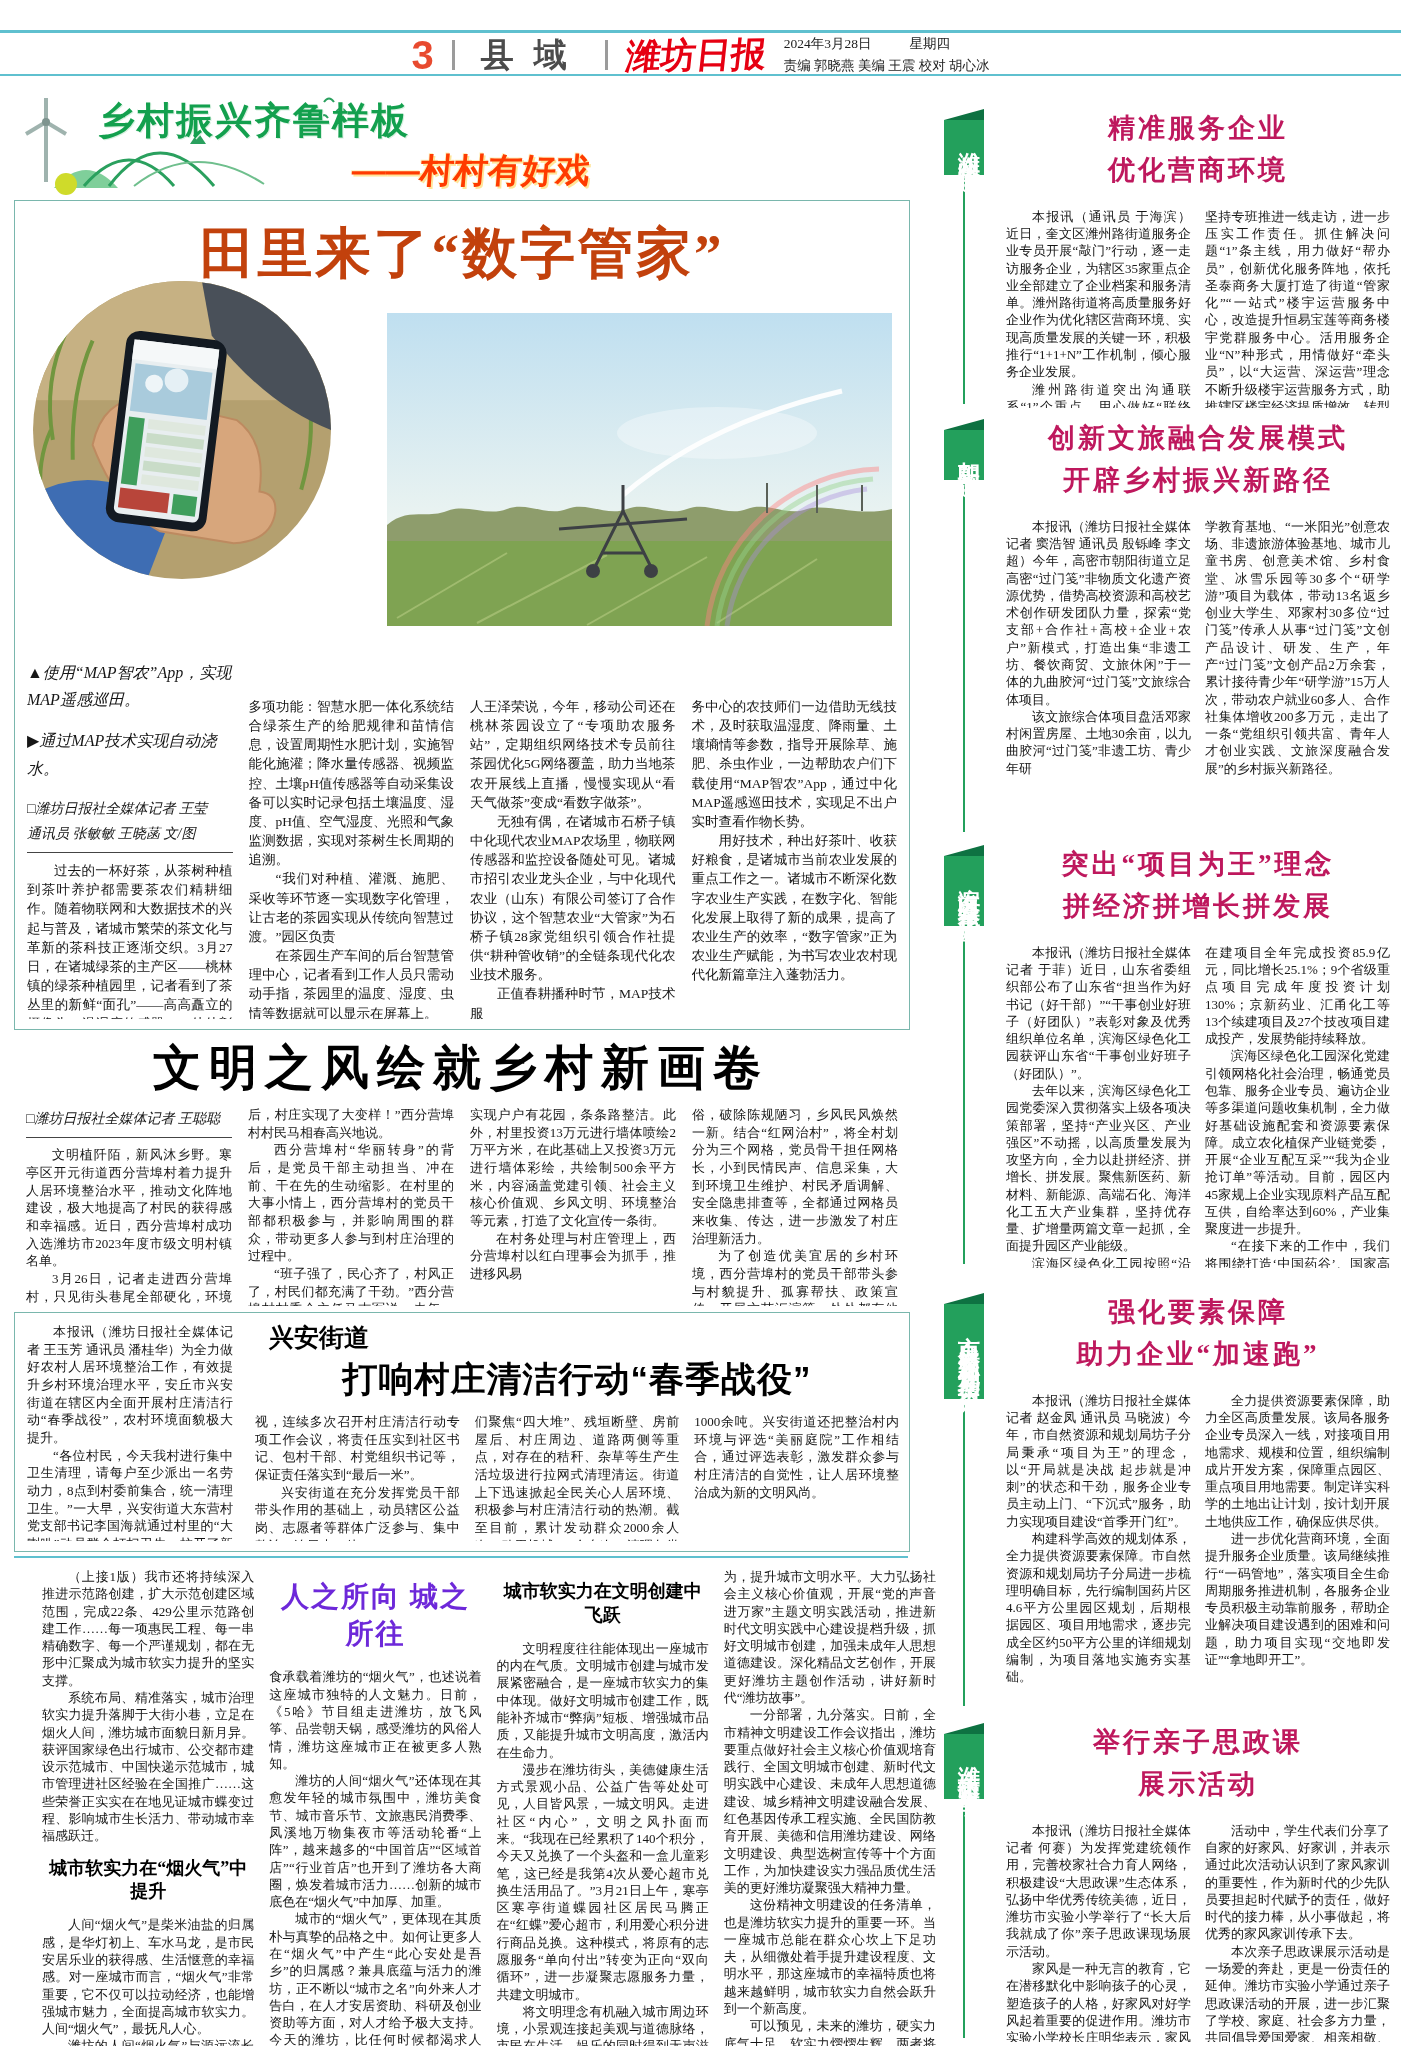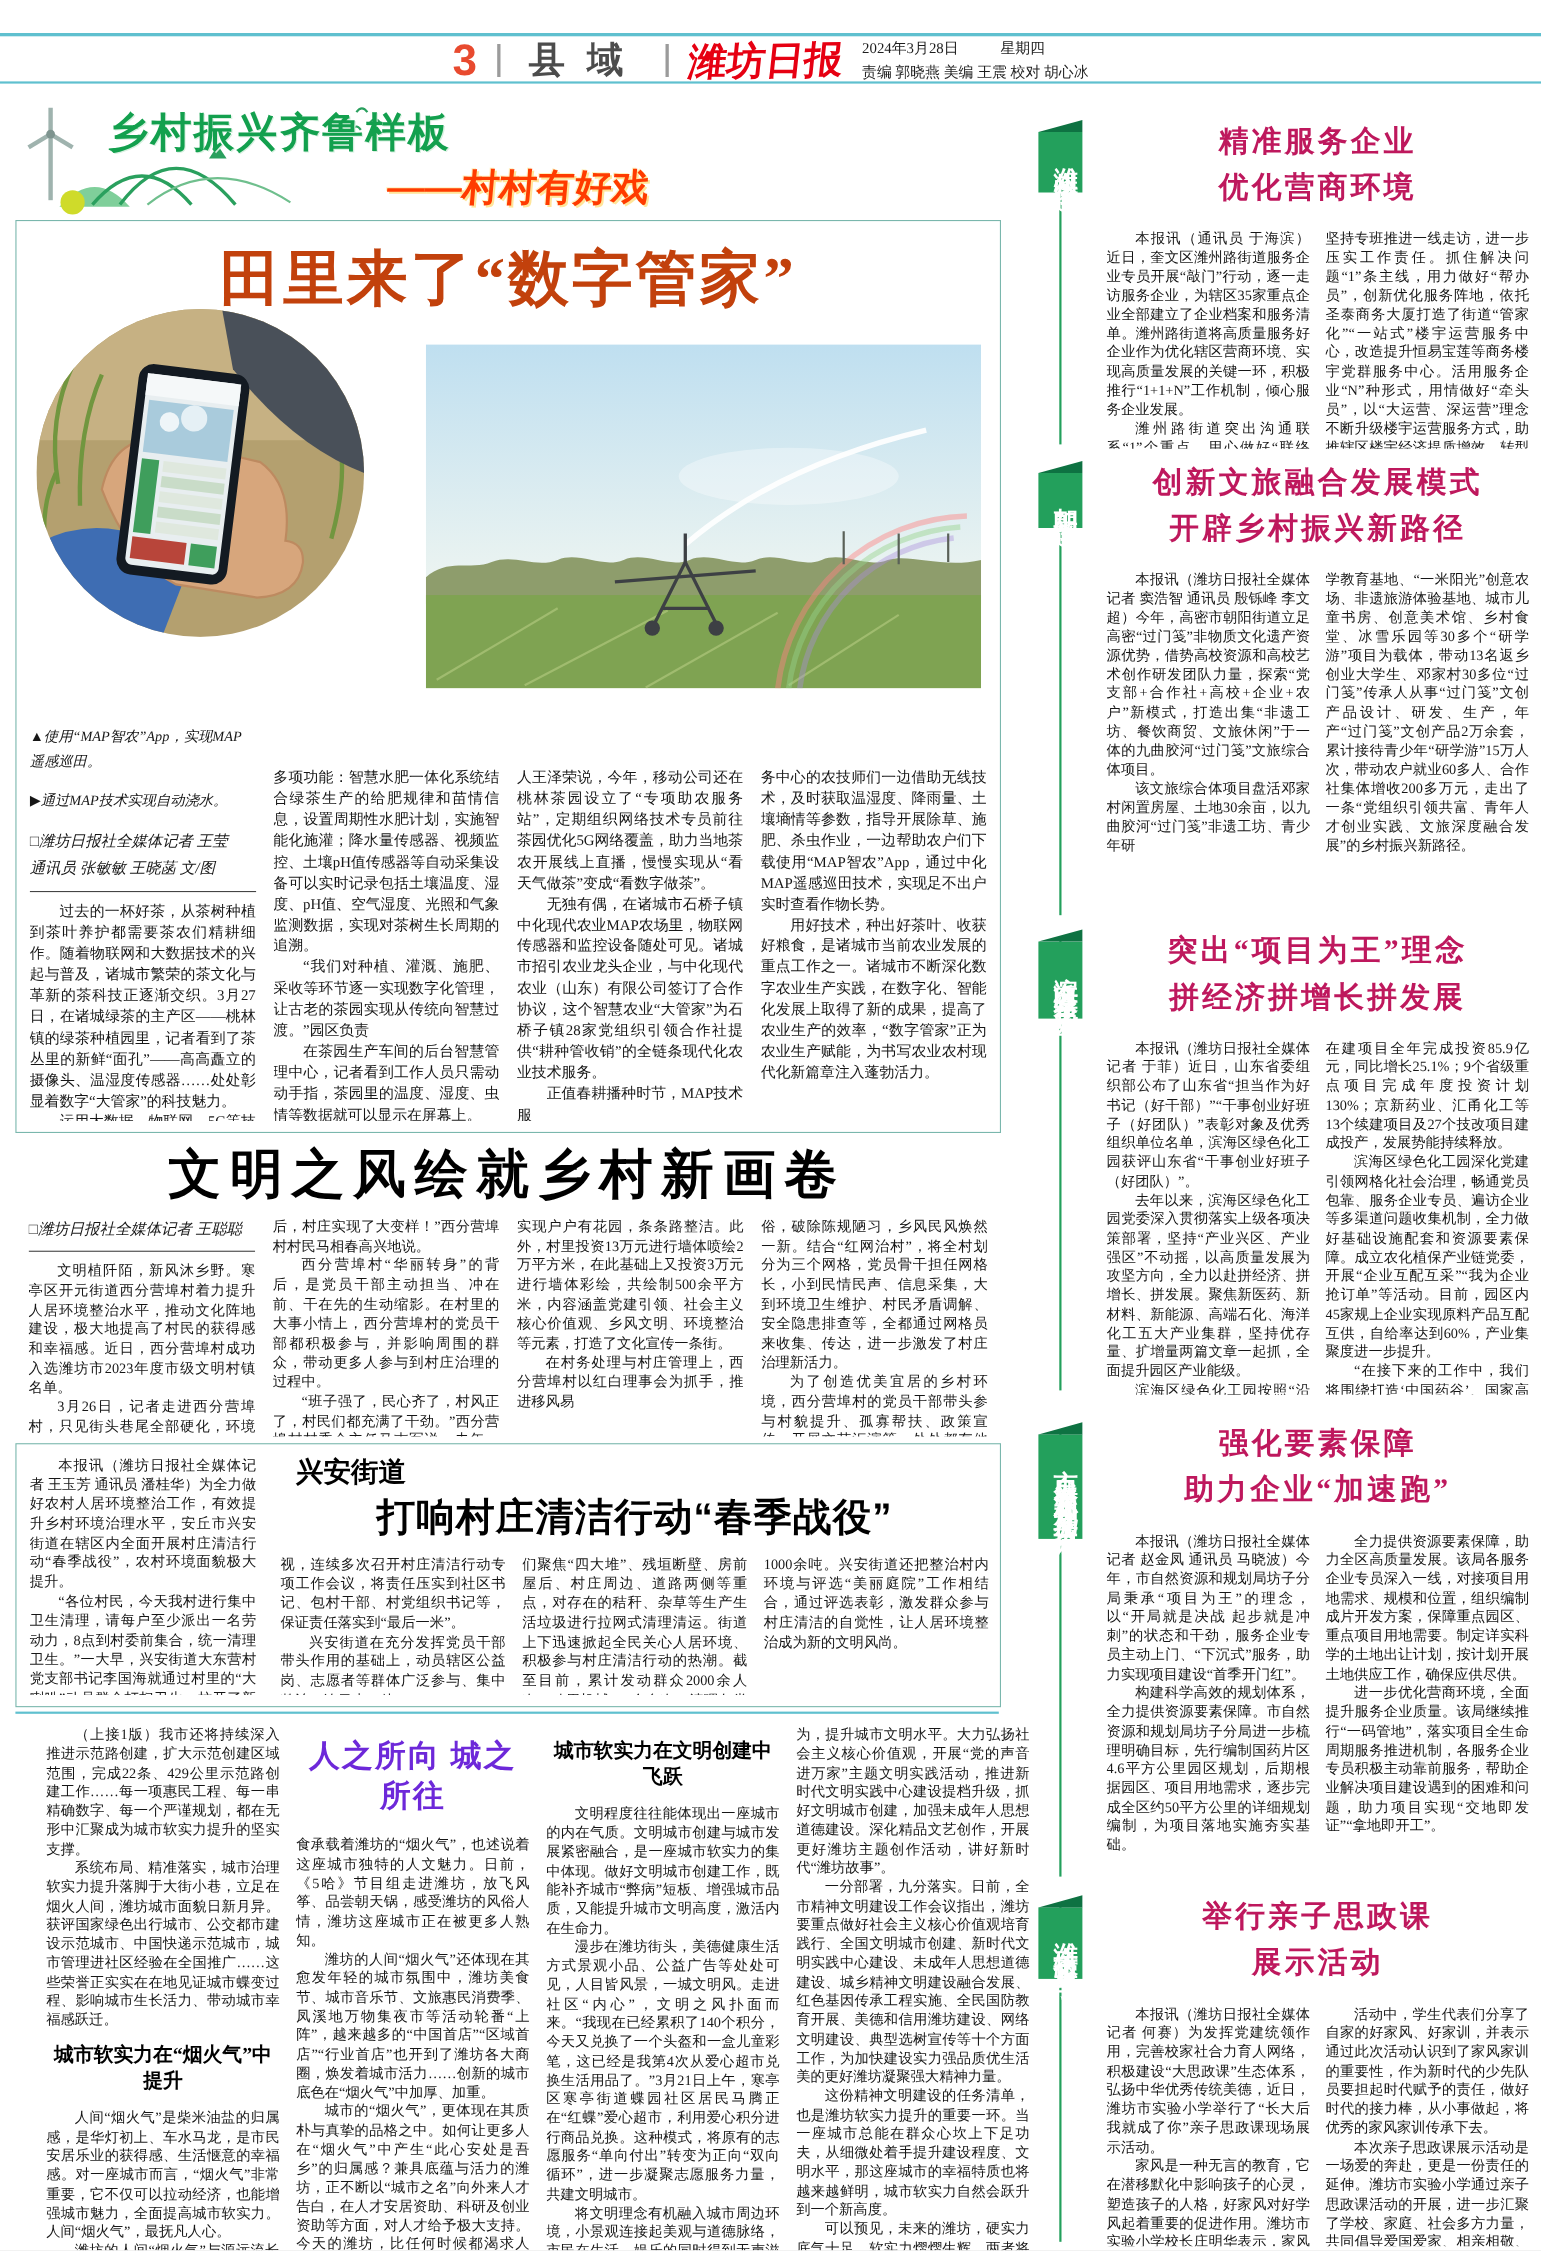--- a/index.html
+++ b/index.html
@@ -21,21 +21,21 @@
   .b1{position:absolute;left:84px;top:12px;font:900 37px "Liberation Sans","DejaVu Sans",sans-serif;color:#13a04e;letter-spacing:2px;text-shadow:1px 1px 0 #d8f0e0;}
   .b2{position:absolute;left:338px;top:64px;font:900 34px "Liberation Sans","DejaVu Sans",sans-serif;color:#ff3b00;transform:skewX(-5deg);text-shadow:2px 2px 0 #ffe59a,-1px -1px 0 #fff1bf;}
   
   #box1{position:absolute;left:0;top:116px;width:894px;height:828px;border:1px solid #7ab7ad;}
   .a1title{position:absolute;left:0;top:16px;width:100%;text-align:center;font-weight:900;font-size:55px;letter-spacing:3px;color:#c2410c;}
   #circphoto{position:absolute;left:18px;top:80px;width:298px;height:298px;border-radius:50%;overflow:hidden;}
   #rectphoto{position:absolute;left:372px;top:112px;width:505px;height:313px;overflow:hidden;}
   .a1body{position:absolute;left:12px;right:12px;top:452px;bottom:10px;display:flex;gap:16px;}
   .col{flex:1;font-size:13.5px;line-height:1.42;text-align:justify;overflow:hidden;}
   .pad1{padding-top:44px;}
-  .cap{font-style:italic;font-size:13px;line-height:1.7;margin:6px 0 14px;text-align:left;text-indent:0;}
+  .cap{font-style:italic;font-size:16px;line-height:1.7;margin:6px 0 14px;text-align:left;text-indent:0;}
   .byl{font-style:italic;font-size:14px;line-height:1.8;border-bottom:1px solid #444;padding-bottom:6px;margin-bottom:8px;}
   p{margin:0;text-indent:2em;}
   p.cont{text-indent:0;}
   
   .a2title{position:absolute;left:0;top:952px;width:894px;text-align:center;font-weight:900;font-size:48px;letter-spacing:8px;color:#000;}
   .a2body{position:absolute;left:12px;top:1022px;width:872px;height:200px;display:flex;gap:16px;}
   .a2body .col{font-size:13px;line-height:1.36;}
   
   #box2{position:absolute;left:0;top:1228px;width:894px;height:238px;border:1px solid #7ab7ad;}
   .a3c1{position:absolute;left:12px;top:10px;width:206px;bottom:10px;font-size:13px;line-height:1.36;text-align:justify;overflow:hidden;}

